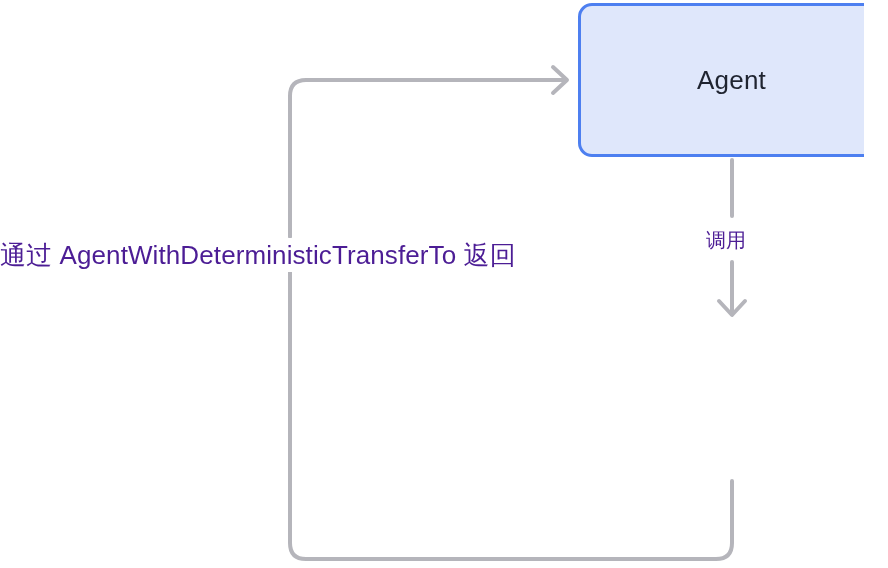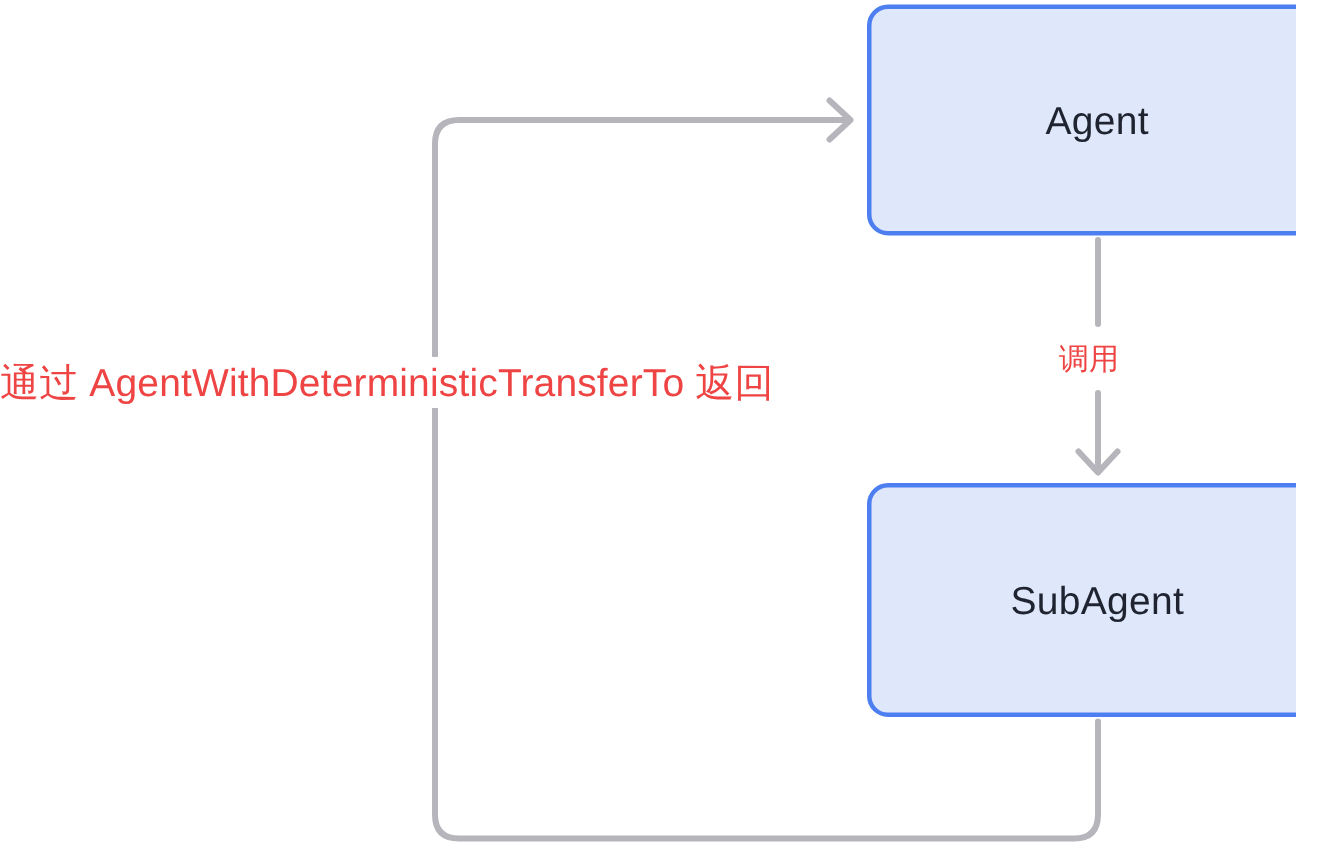--- a/index.html
+++ b/index.html
@@ -48,21 +48,21 @@
     height: 154px;
   }
   #node-subagent {
     left: 578px;
     top: 322px;
     width: 307px;
     height: 156px;
   }
   .edge-label {
     position: absolute;
-    color: #ef4444;
+    color: #4c1d95;
     line-height: 1;
     white-space: nowrap;
     background: #ffffff;
     font-weight: 400;
   }
   #label-call {
     left: 700px;
     top: 227px;
     font-size: 20px;
     padding: 3px 6px;
@@ -92,21 +92,18 @@
       <path d="M 732 481 L 732 543 Q 732 559 716 559 L 306 559 Q 290 559 290 543 L 290 271" fill="none" stroke="#b5b5bb" stroke-width="4" stroke-linecap="round" stroke-linejoin="round"></path>
       <path d="M 290 237 L 290 96 Q 290 80 306 80 L 565 80" fill="none" stroke="#b5b5bb" stroke-width="4" stroke-linecap="round" stroke-linejoin="round"></path>
       <path d="M 553 67 L 567 80 L 553 93" fill="none" stroke="#b5b5bb" stroke-width="4" stroke-linecap="round" stroke-linejoin="round"></path>
     </g>
   </svg>
 
   <div class="node" id="node-agent">
     <span class="node-label">Agent</span>
   </div>
 
-  <div class="node" id="node-subagent">
-    <span class="node-label">SubAgent</span>
-  </div>
 
   <div class="edge-label" id="label-call">调用</div>
 
   <div class="edge-label" id="label-return">通过 AgentWithDeterministicTransferTo 返回</div>
 
 </div>
 
 </body></html>

